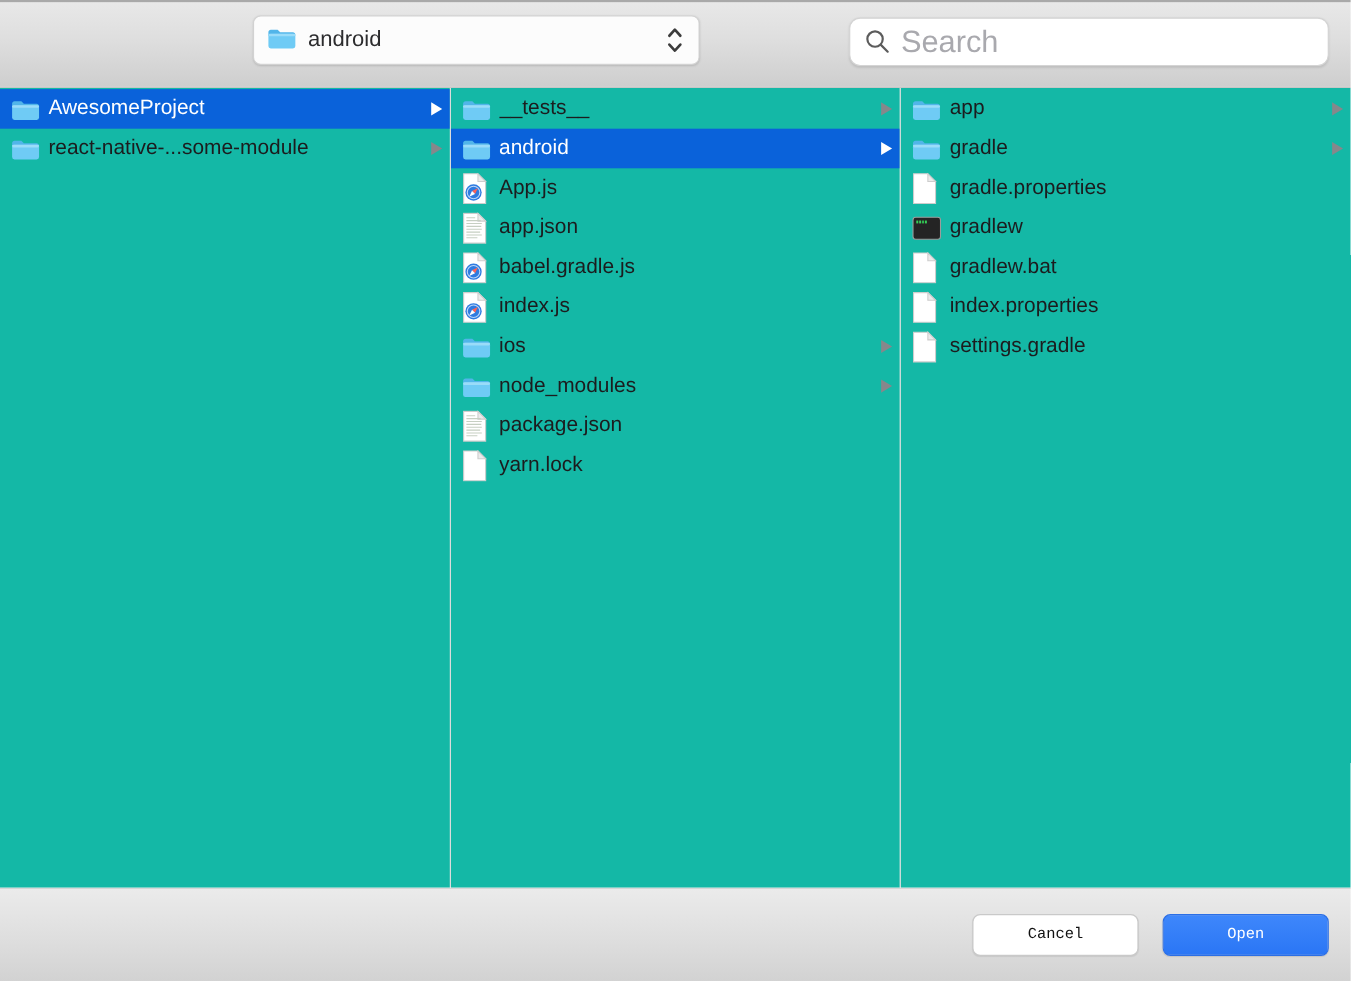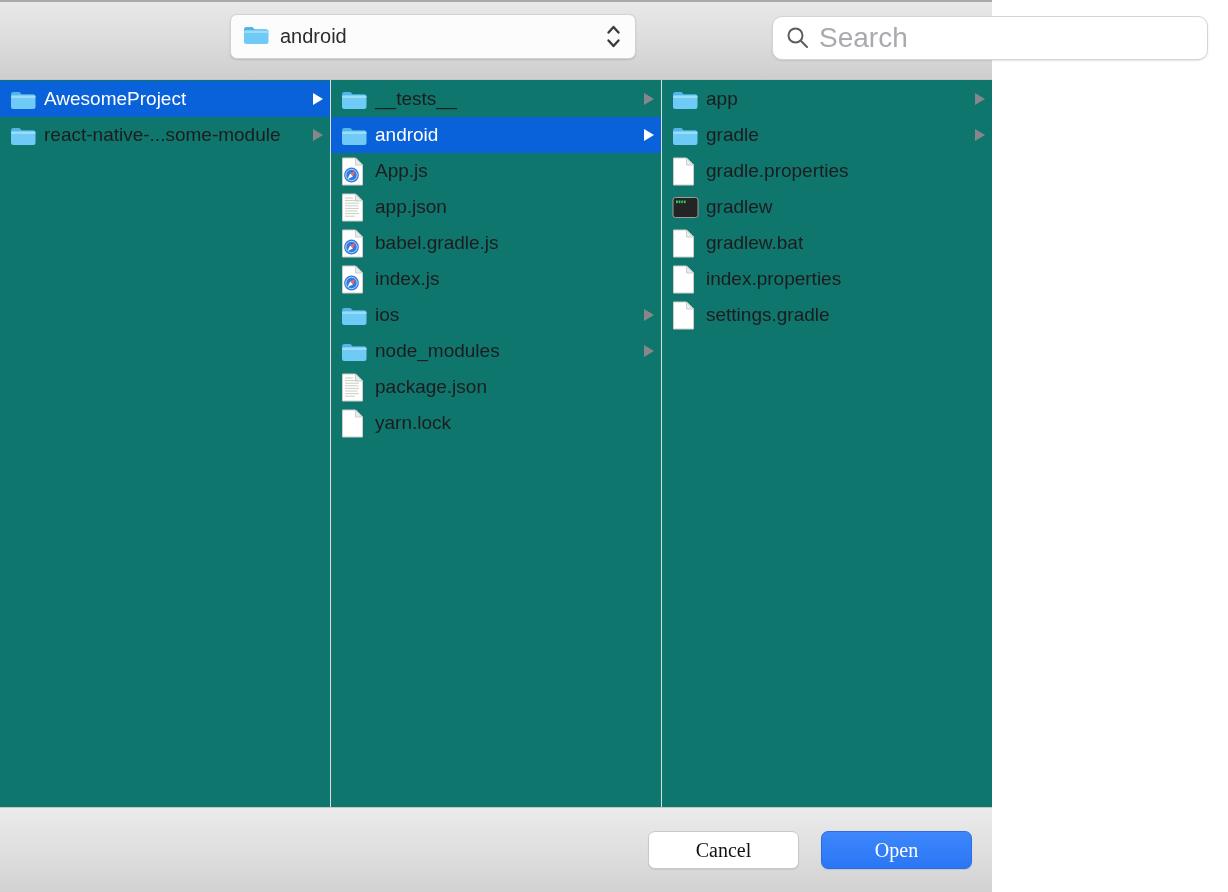--- a/index.html
+++ b/index.html
@@ -1,18 +1,18 @@
 <!DOCTYPE html>
 <html style="--sel: #0a62da;"><head>
 <meta charset="utf-8">
 <style>
   * { margin:0; padding:0; box-sizing:border-box; }
   html,body { width:1228px; height:892px; overflow:hidden;
     font-family:"Liberation Sans", sans-serif; background:#fff; }
-  .dialog { position:relative; width:992px; height:892px; display:flex; flex-direction:column; }
+  .dialog { position:relative; width:1228px; height:892px; display:flex; flex-direction:column; }
 
   
   .toolbar { position:relative; height:80px; flex:0 0 80px;
     background:linear-gradient(180deg,#e8e8e8 0%,#dedede 45%,#cecece 100%);
     border-top:2px solid #a9a9a9; border-bottom:1px solid #c6c6c6; }
   .location-select { position:absolute; left:230px; top:12px; width:406px; height:45px;
     background:#fcfcfc; border:1px solid #d2d2d2; border-radius:7px;
     box-shadow:0 1px 2px rgba(0,0,0,.14); display:flex; align-items:center;
     padding:0 14px 0 12px; cursor:default; }
   .location-select .loc-label { font-size:20px; color:#2c2c2e; margin-left:10px; }
@@ -21,37 +21,37 @@
   .search-wrap input { width:100%; height:100%; border:1px solid #d4d4d4; border-radius:10px;
     background:#fff; box-shadow:0 1px 2px rgba(0,0,0,.10);
     font-family:"Liberation Sans", sans-serif; font-size:28px; color:#333;
     padding:0 14px 0 46px; outline:none; }
   .search-wrap input::placeholder { color:#a9a9ae; }
   .search-glyph { position:absolute; left:13px; top:9px; pointer-events:none; }
 
   
   .browser { flex:1 1 auto; display:flex; background:#fff; overflow:hidden;
     border-bottom:1px solid #c6c6c6; }
-  .col { flex:1 1 0; overflow:hidden; padding-top:1px; background:#0f766e; }
+  .col { flex:1 1 0; overflow:hidden; padding-top:1px; background:#14b8a6; }
   .vdiv { flex:0 0 1px; background:#dcdcdc; }
   .row { display:flex; align-items:center; height:36px; padding-left:10px;
     font-size:19px; color:#1c1c1e; white-space:nowrap; cursor:default; }
   .row .ficon { flex:0 0 34px; display:flex; align-items:center; justify-content:flex-start; }
   .row .flabel { overflow:hidden; text-overflow:ellipsis; }
   .row.selected { background:var(--sel,#0a62da); color:#fff; }
   .chev { width:0; height:0; border-left:10px solid #87878b;
     border-top:6.5px solid transparent; border-bottom:6.5px solid transparent;
     margin-left:auto; margin-right:7px; flex:0 0 auto; }
   .row.selected .chev { border-left-color:#fff; }
 
   
   .footer { flex:0 0 84px; background:linear-gradient(180deg,#ebebeb 0%,#dedede 55%,#d2d2d2 100%);
     display:flex; align-items:center; justify-content:flex-end; gap:22px; padding-right:20px; }
-  .btn { height:38px; min-width:151px; border-radius:7px; font-family:Liberation Serif, serif;
-    font-size:20px; display:flex; align-items:center; justify-content:center; cursor:default; }
+  .btn { height:38px; min-width:151px; border-radius:7px; font-family:Liberation Mono, monospace;
+    font-size:14px; display:flex; align-items:center; justify-content:center; cursor:default; }
   .btn.cancel { background:#fff; border:1px solid #c9c9c9; color:#111;
     box-shadow:0 1px 1px rgba(0,0,0,.08); }
   .btn.open { background:linear-gradient(180deg,#3e87fb 0%,#2a76f5 100%);
     border:1px solid #2a6ee6; color:#fff; box-shadow:0 1px 1px rgba(0,0,0,.10);text-align:center; }
 </style>
 </head>
 <body>
 
 <div class="dialog">
 

